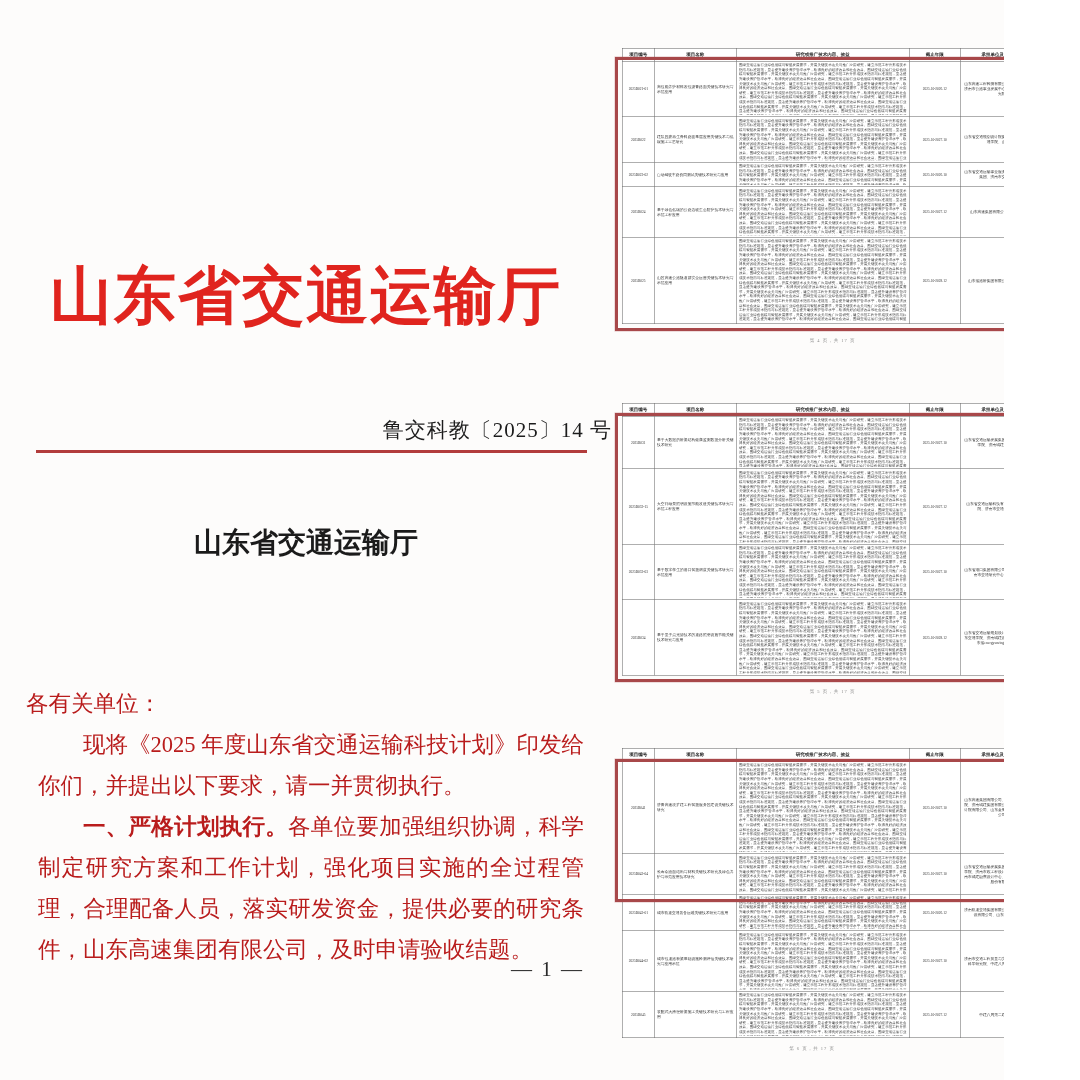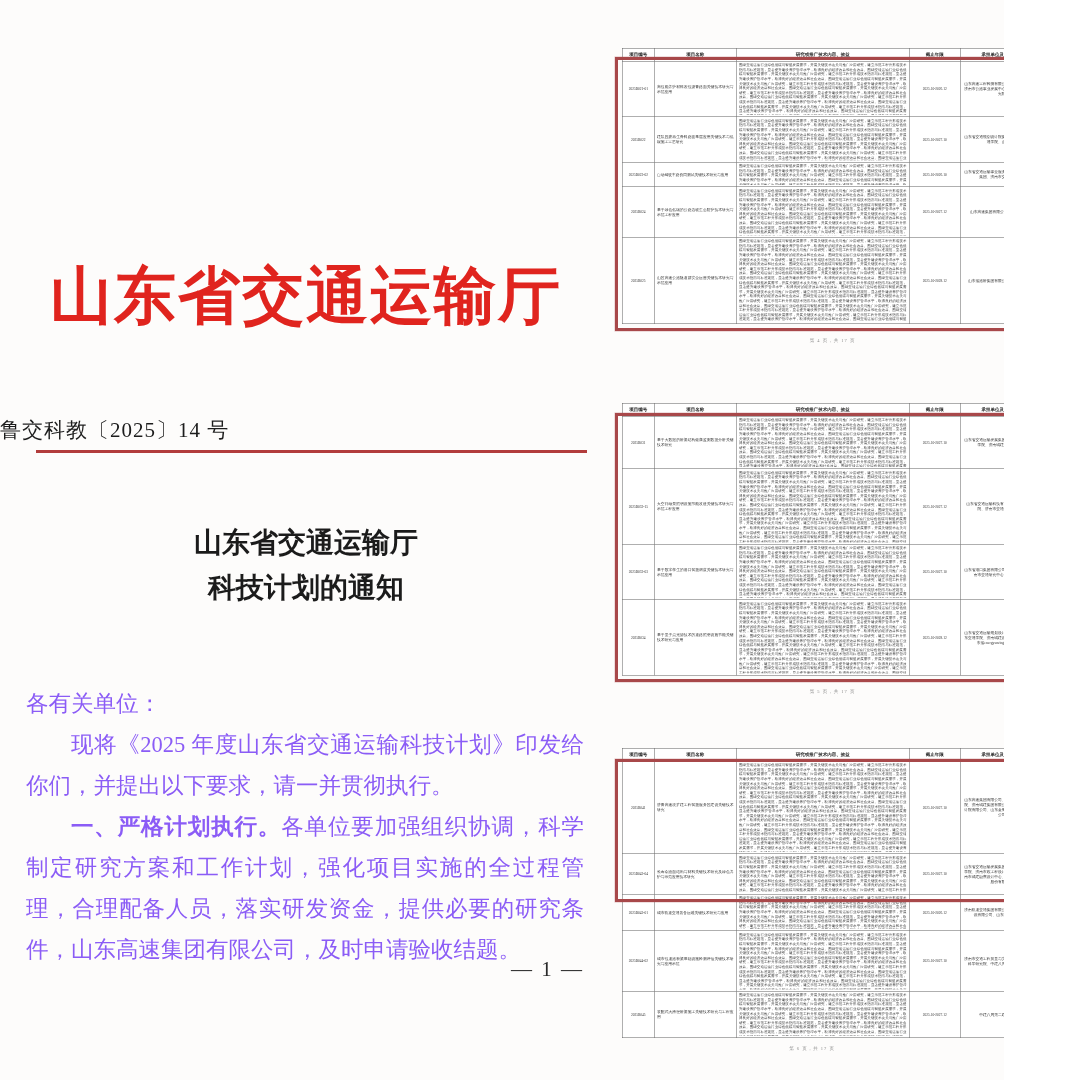--- a/index.html
+++ b/index.html
@@ -11,37 +11,37 @@
 
   
   .doc{position:absolute;left:0;top:0;width:612px;height:1080px;}
   .agency-title{
     position:absolute;left:0;top:254px;width:612px;
     text-align:center;font-size:62px;font-weight:bold;
     color:#e0241e;letter-spacing:2px;white-space:nowrap;
   }
   .doc-number{
     position:absolute;left:0;top:416px;width:612px;
-    text-align:left;font-size:21px;color:#1c1c1c;letter-spacing:1px;
+    text-align:right;font-size:21px;color:#1c1c1c;letter-spacing:1px;
   }
   .red-rule{
     position:absolute;left:36px;top:450px;width:551px;height:3px;
     background:#b23c3c;
   }
   .doc-title{
     position:absolute;left:0;top:520px;width:612px;
     text-align:center;font-size:28px;font-weight:bold;color:#1b1b1b;
     line-height:45px;
   }
   .doc-body{
     position:absolute;left:26px;top:683px;width:558px;
-    font-size:22.5px;line-height:41px;color:#8b5cf6;text-align:justify;
+    font-size:22.5px;line-height:41px;color:#b91c1c;text-align:justify;
   }
   .doc-body p{margin:0;}
-  .doc-body p.indent{text-indent:2em;}
+  .doc-body p.indent{text-indent:2em;margin-left:12px;}
   .para-bold{font-family:"Liberation Sans","DejaVu Sans",sans-serif;font-weight:bold;}
   .page-number{
     position:absolute;left:0;top:957px;width:584px;
     text-align:right;padding-right:24px;font-size:21px;color:#2a2a2a;letter-spacing:2px;
   }
 
   
   .table-page{
     position:absolute;left:622px;width:842px;
     transform:scale(0.5);transform-origin:0 0;
@@ -87,21 +87,20 @@
 <body>
 
 <div id="canvas">
 
   <section class="doc">
     <div class="agency-title">山东省交通运输厅</div>
     <div class="doc-number">鲁交科教〔2025〕14 号</div>
     <div class="red-rule"></div>
     <div class="doc-title">
       <div>山东省交通运输厅</div>
-      <div>科技计划的通知</div>
     </div>
     <div class="doc-body">
       <p>各有关单位：</p>
       <p class="indent">现将《2025 年度山东省交通运输科技计划》印发给你们，并提出以下要求，请一并贯彻执行。</p>
       <p class="indent"><span class="para-bold">一、严格计划执行。</span><span>各单位要加强组织协调，科学制定研究方案和工作计划，强化项目实施的全过程管理，合理配备人员，落实研发资金，提供必要的研究条件，山东高速集团有限公司，及时申请验收结题。</span></p>
     </div>
     <div class="page-number">— 1 —</div>
   </section>
 
   <section>

